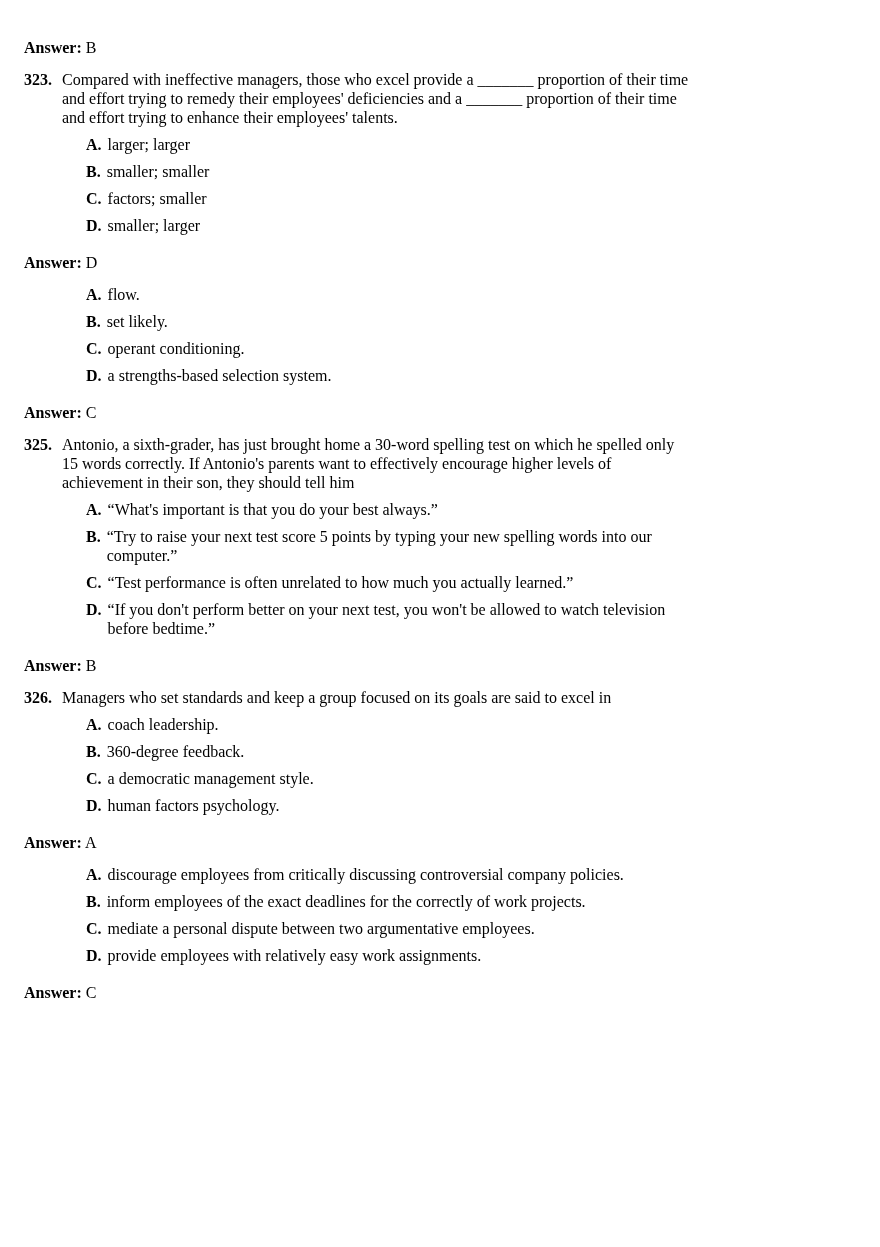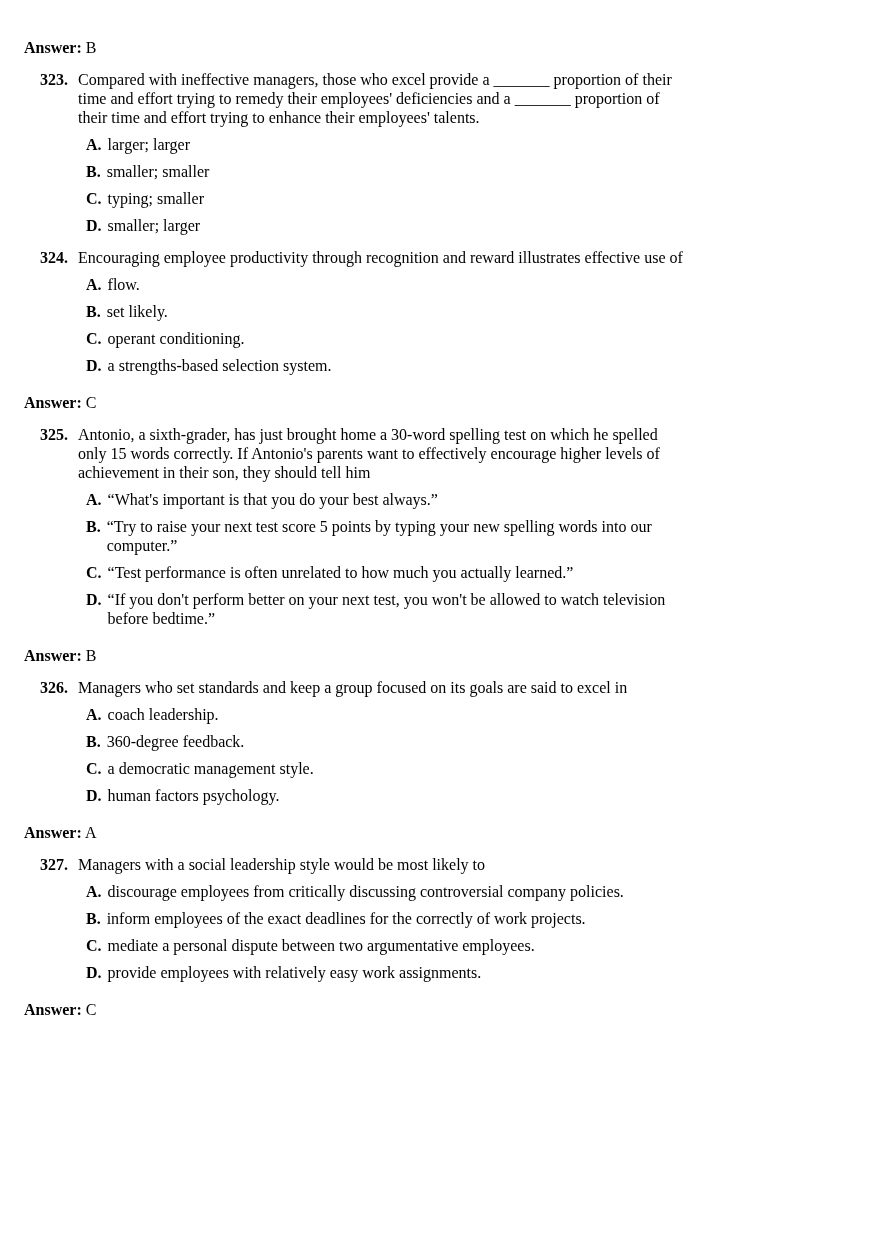--- a/index.html
+++ b/index.html
@@ -29,21 +29,20 @@
     margin-top: 0;
   }
   .question {
     margin-top: 13px;
     font-size: 16px;
     line-height: 19px;
   }
   .q-row {
     display: flex;
     align-items: flex-start;
-    margin-left: 16px;
   }
   .q-num {
     flex: 0 0 38px;
     font-weight: bold;
   }
   .q-text {
     flex: 1;
   }
   .options {
     margin-top: 3px;
@@ -83,33 +82,33 @@
           <div class="option">
     <span class="opt-letter">A.</span>
     <span class="opt-text">larger; larger</span>
   </div>
           <div class="option">
     <span class="opt-letter">B.</span>
     <span class="opt-text">smaller; smaller</span>
   </div>
           <div class="option">
     <span class="opt-letter">C.</span>
-    <span class="opt-text">typing; smaller</span>
+    <span class="opt-text">factors; smaller</span>
   </div>
           <div class="option">
     <span class="opt-letter">D.</span>
     <span class="opt-text">smaller; larger</span>
   </div>
         </div>
   </div>
-      <div class="question">
-    <div class="q-row">
-      <span class="q-num">324.</span>
-      <span class="q-text">Encouraging employee productivity through recognition and reward illustrates effective use of</span>
-    </div>
+      <p class="answer">
+    <span class="lbl">Answer:</span>
+    <span class="val"> D</span>
+  </p>
+      <div class="question">
     <div class="options">
           <div class="option">
     <span class="opt-letter">A.</span>
     <span class="opt-text">flow.</span>
   </div>
           <div class="option">
     <span class="opt-letter">B.</span>
     <span class="opt-text">set likely.</span>
   </div>
           <div class="option">
@@ -176,24 +175,20 @@
     <span class="opt-letter">D.</span>
     <span class="opt-text">human factors psychology.</span>
   </div>
         </div>
   </div>
       <p class="answer">
     <span class="lbl">Answer:</span>
     <span class="val"> A</span>
   </p>
       <div class="question">
-    <div class="q-row">
-      <span class="q-num">327.</span>
-      <span class="q-text">Managers with a social leadership style would be most likely to</span>
-    </div>
     <div class="options">
           <div class="option">
     <span class="opt-letter">A.</span>
     <span class="opt-text">discourage employees from critically discussing controversial company policies.</span>
   </div>
           <div class="option">
     <span class="opt-letter">B.</span>
     <span class="opt-text">inform employees of the exact deadlines for the correctly of work projects.</span>
   </div>
           <div class="option">

